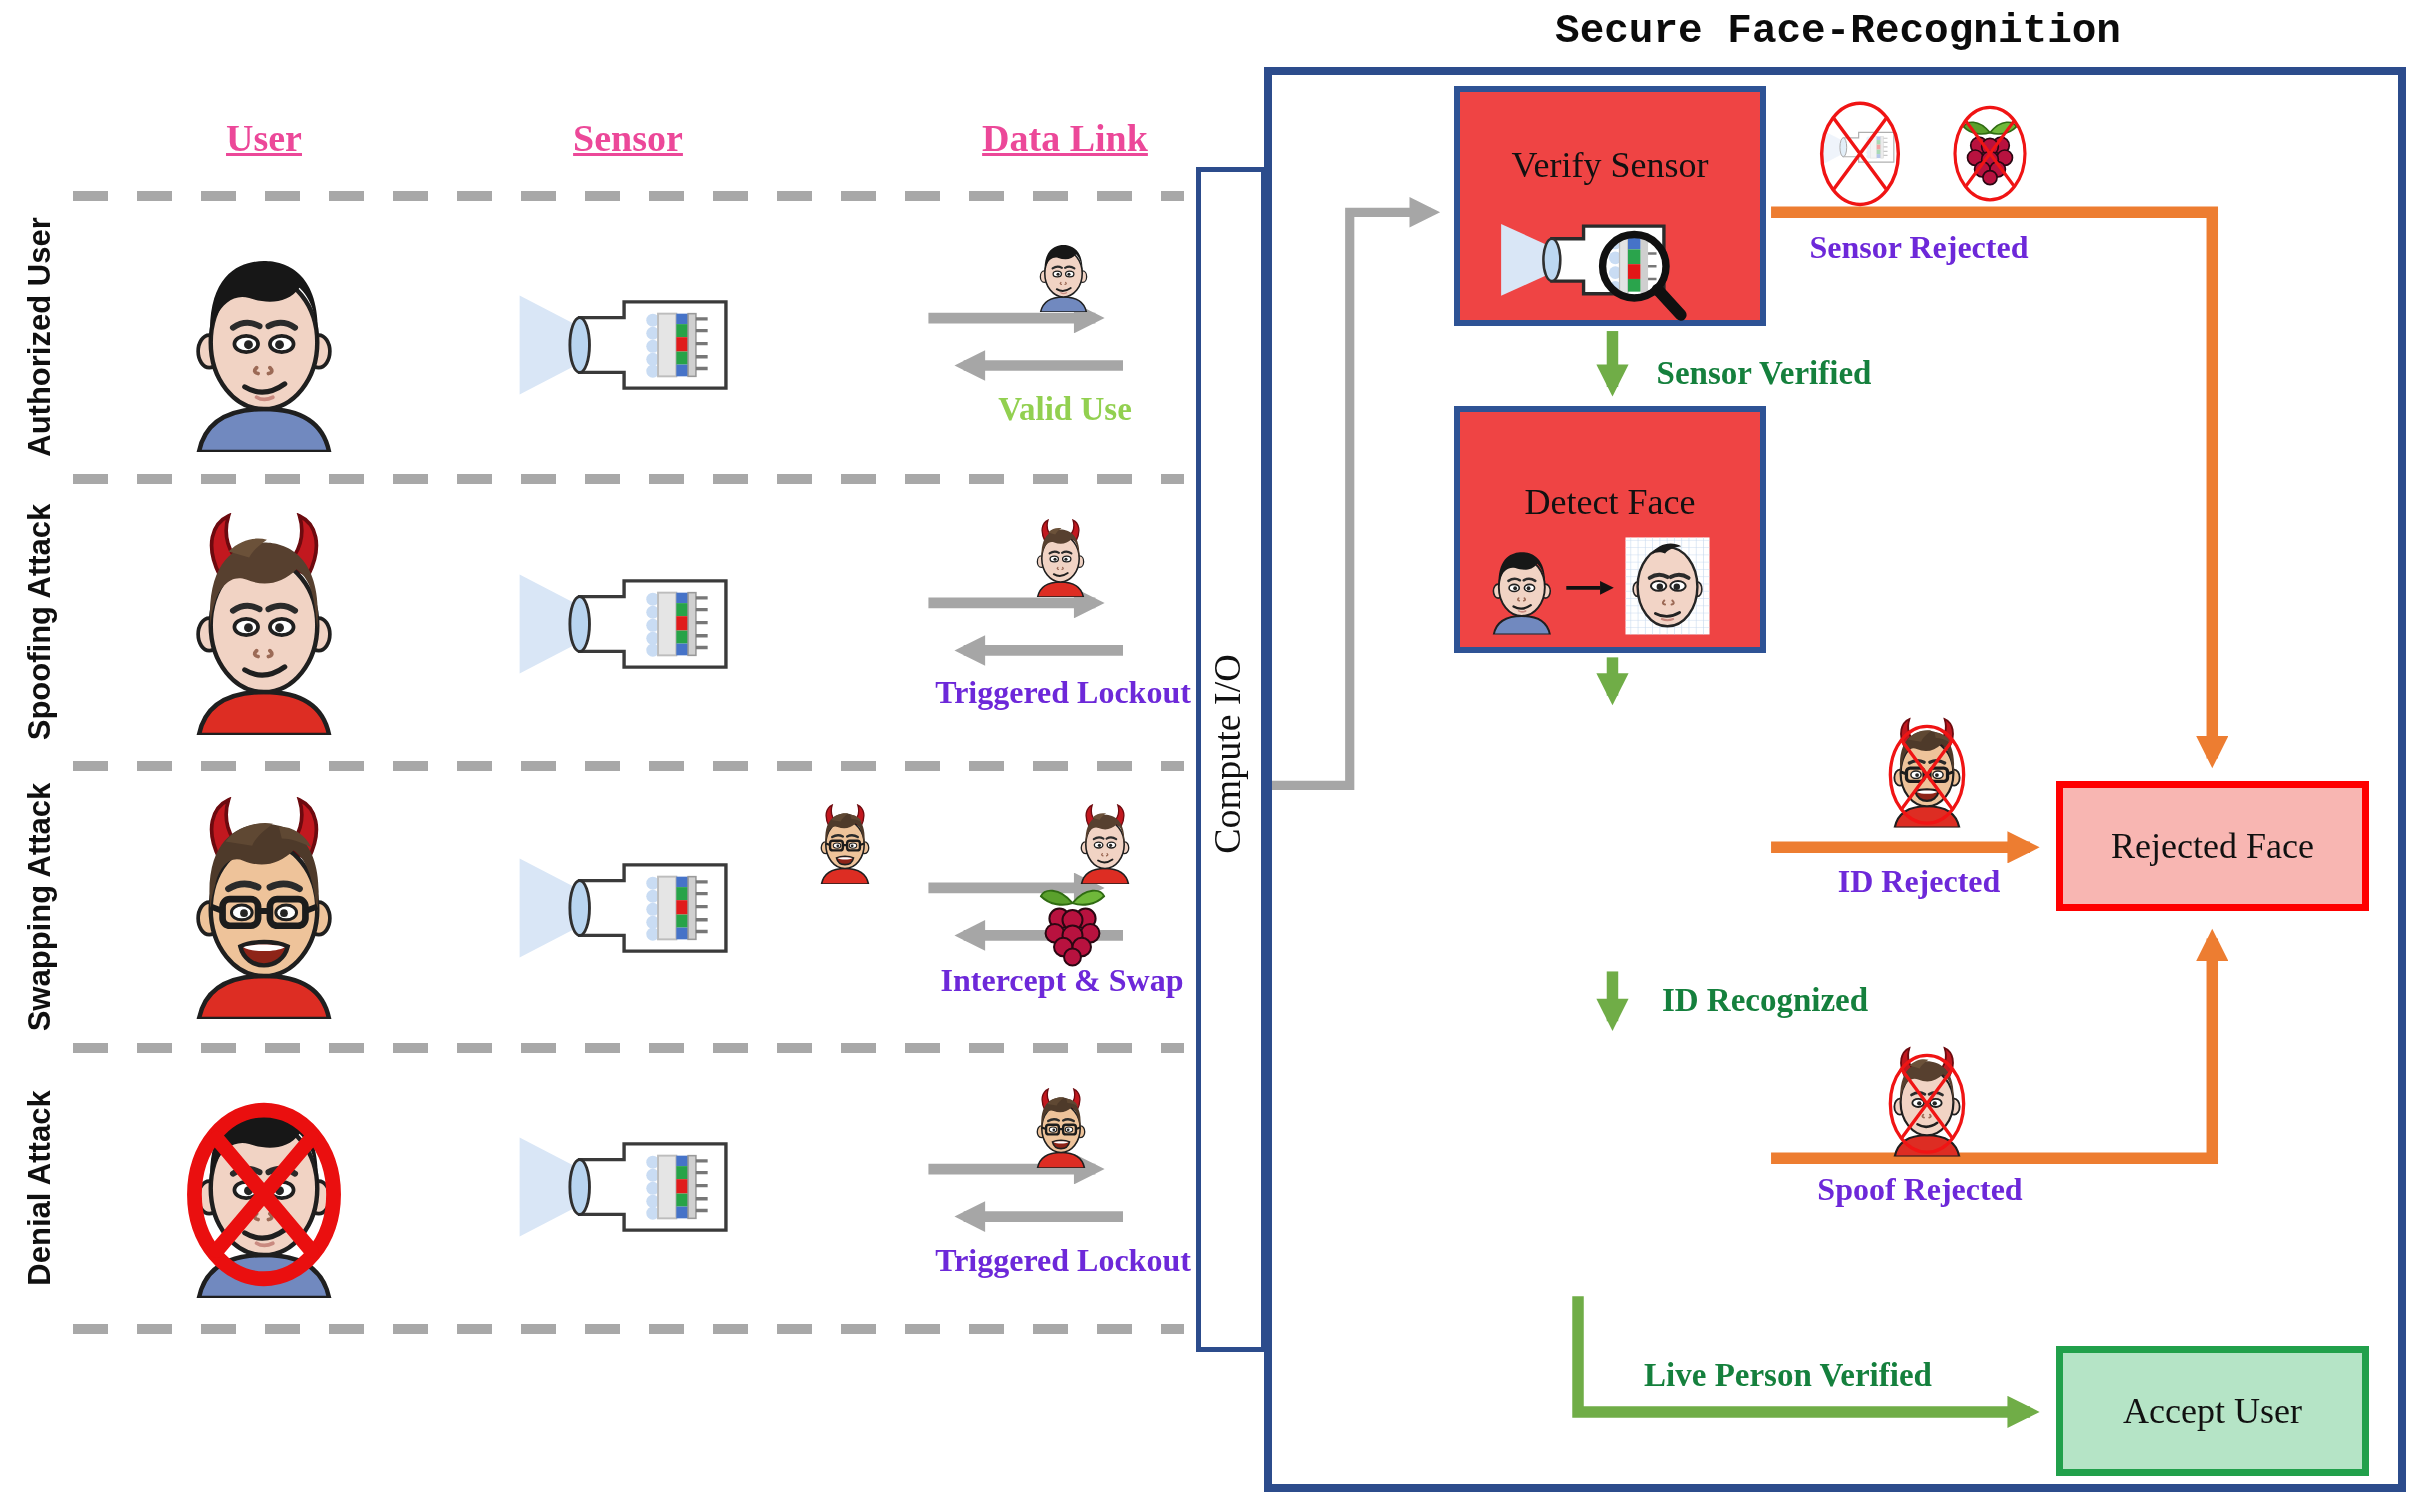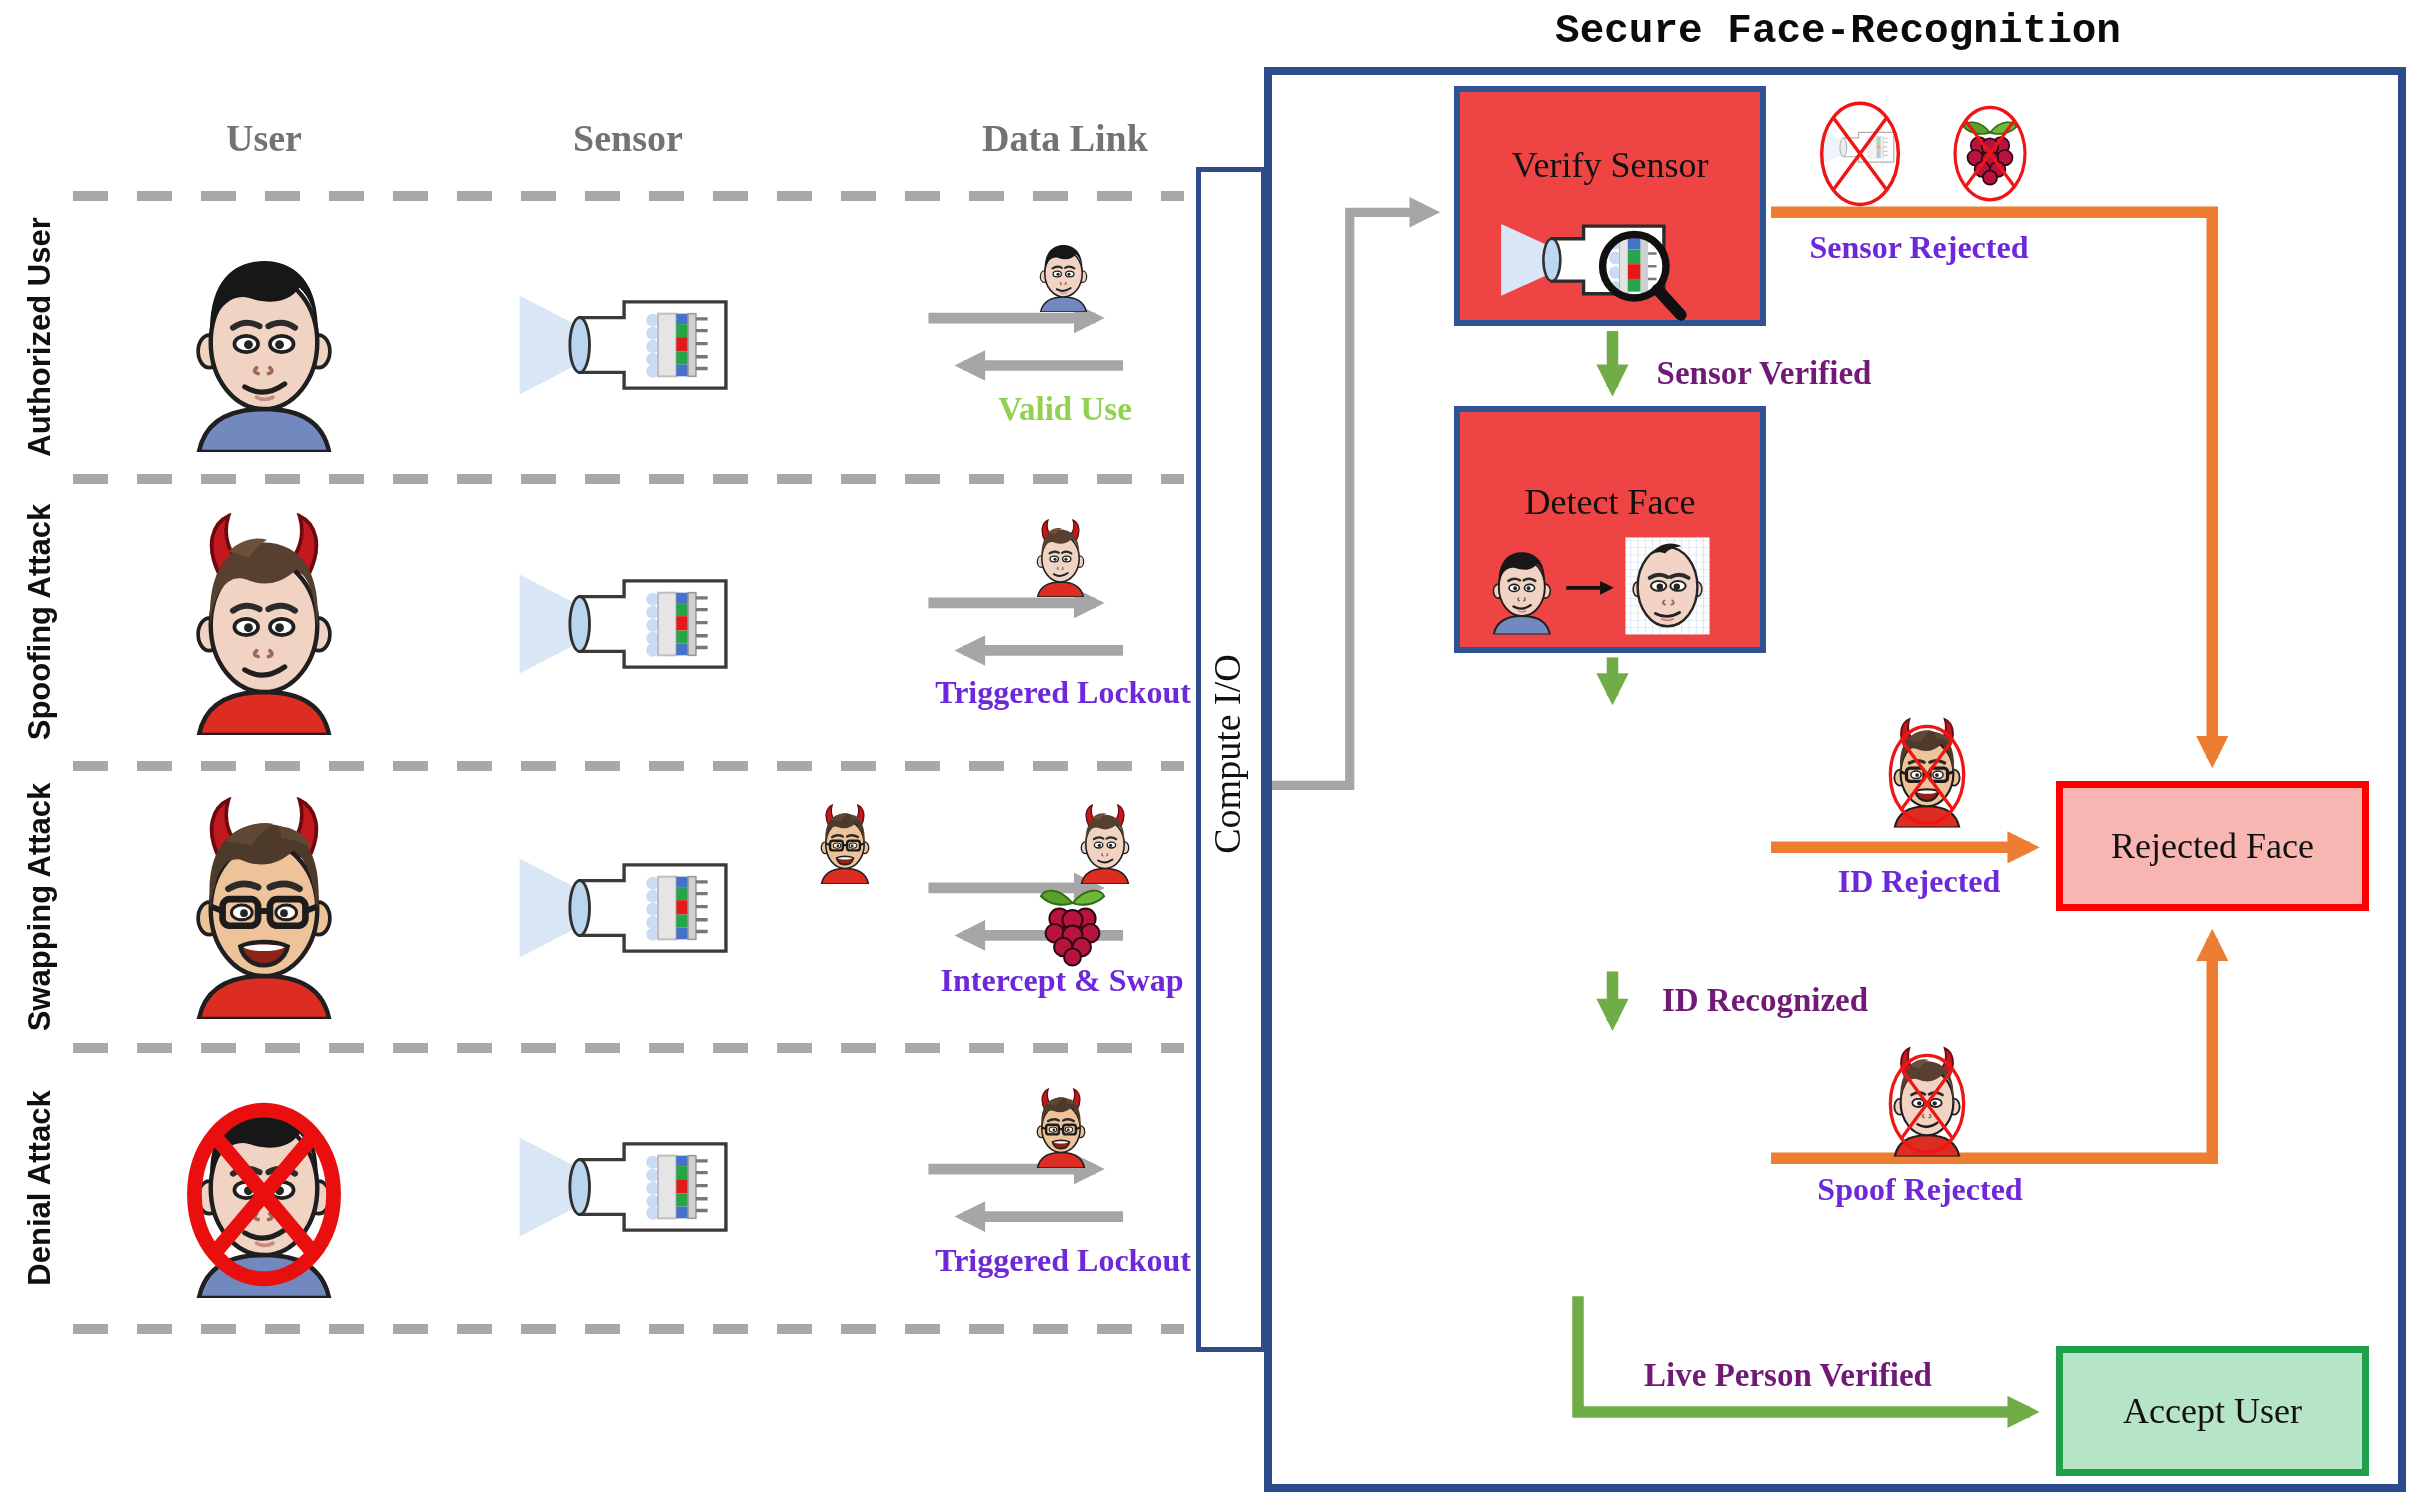--- a/index.html
+++ b/index.html
@@ -3,27 +3,27 @@
 <meta charset="utf-8">
 <style>
   html,body{margin:0;padding:0;background:#ffffff;}
   .canvas{position:relative;width:2426px;height:1507px;background:#ffffff;overflow:hidden;
           font-family:"Liberation Serif",serif;}
   .abs{position:absolute;}
   .ctr{transform:translate(-50%,-50%);}
   .nowrap{white-space:nowrap;}
 
   
-  .col-header{font-family:"Liberation Serif",serif;font-weight:700;font-size:38px;color:#737373;}
+  .col-header{font-family:"Liberation Serif",serif;font-weight:700;font-size:38px;color:#ec4899;text-decoration:underline;}
   .row-label{font-family:"Liberation Sans",sans-serif;font-weight:700;font-size:31px;color:#101010;
              transform:translate(-50%,-50%) rotate(-90deg);}
   .title{font-family:Liberation Mono, monospace;font-weight:700;font-size:41px;color:#0b0b0b;}
   .box-label{font-family:"Liberation Serif",serif;font-weight:400;font-size:36px;color:#111;}
   .lbl-red{font-family:Liberation Serif, serif;font-weight:700;font-size:32px;color:#6d28d9;}
-  .lbl-green{font-family:"Liberation Serif",serif;font-weight:700;font-size:33px;color:#701a75;}
+  .lbl-green{font-family:"Liberation Serif",serif;font-weight:700;font-size:33px;color:#15803d;}
   .lbl-lightgreen{font-family:"Liberation Serif",serif;font-weight:700;font-size:33px;color:#92d050;}
   .compute-label{font-family:"Liberation Serif",serif;font-weight:400;font-size:38px;color:#111;
                  transform:translate(-50%,-50%) rotate(-90deg);}
 
   
   .dash{height:10px;background:repeating-linear-gradient(to right,#a8a8a8 0 35px,rgba(0,0,0,0) 35px 64px);}
   .outer-box{border:8.4px solid #2c4c8c;background:transparent;}
   .compute-box{border:5.4px solid #2c4c8c;background:#ffffff;}
   .step-box{border:6.9px solid #2e5395;background:#ef4444;}
   .reject-box{border:7.7px solid #fe0000;background:#f8b6b2;display:flex;align-items:center;justify-content:center;}

